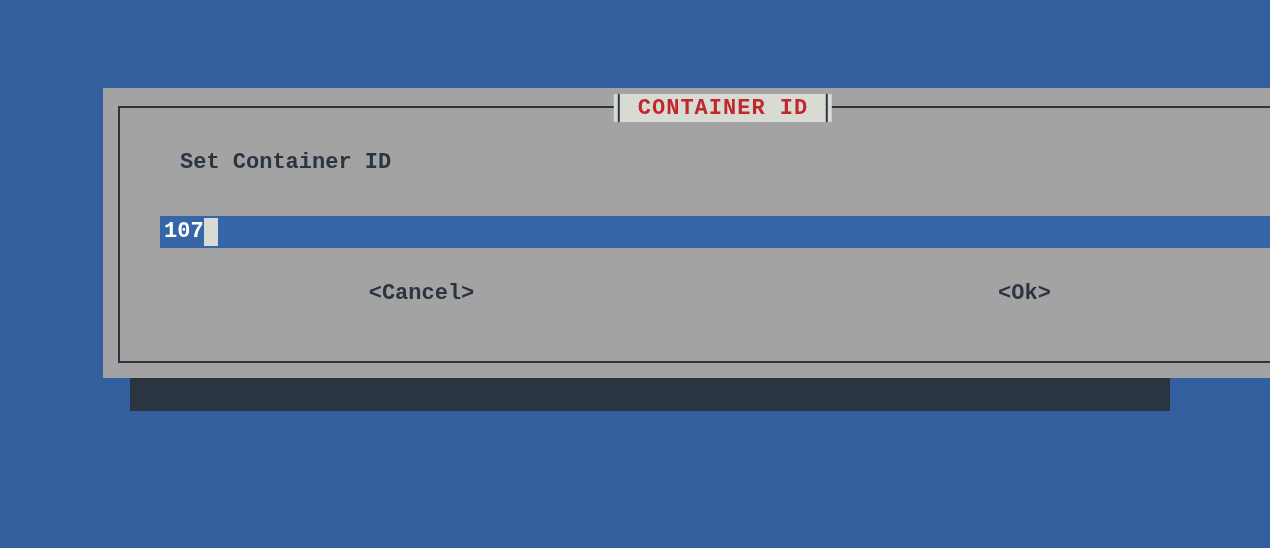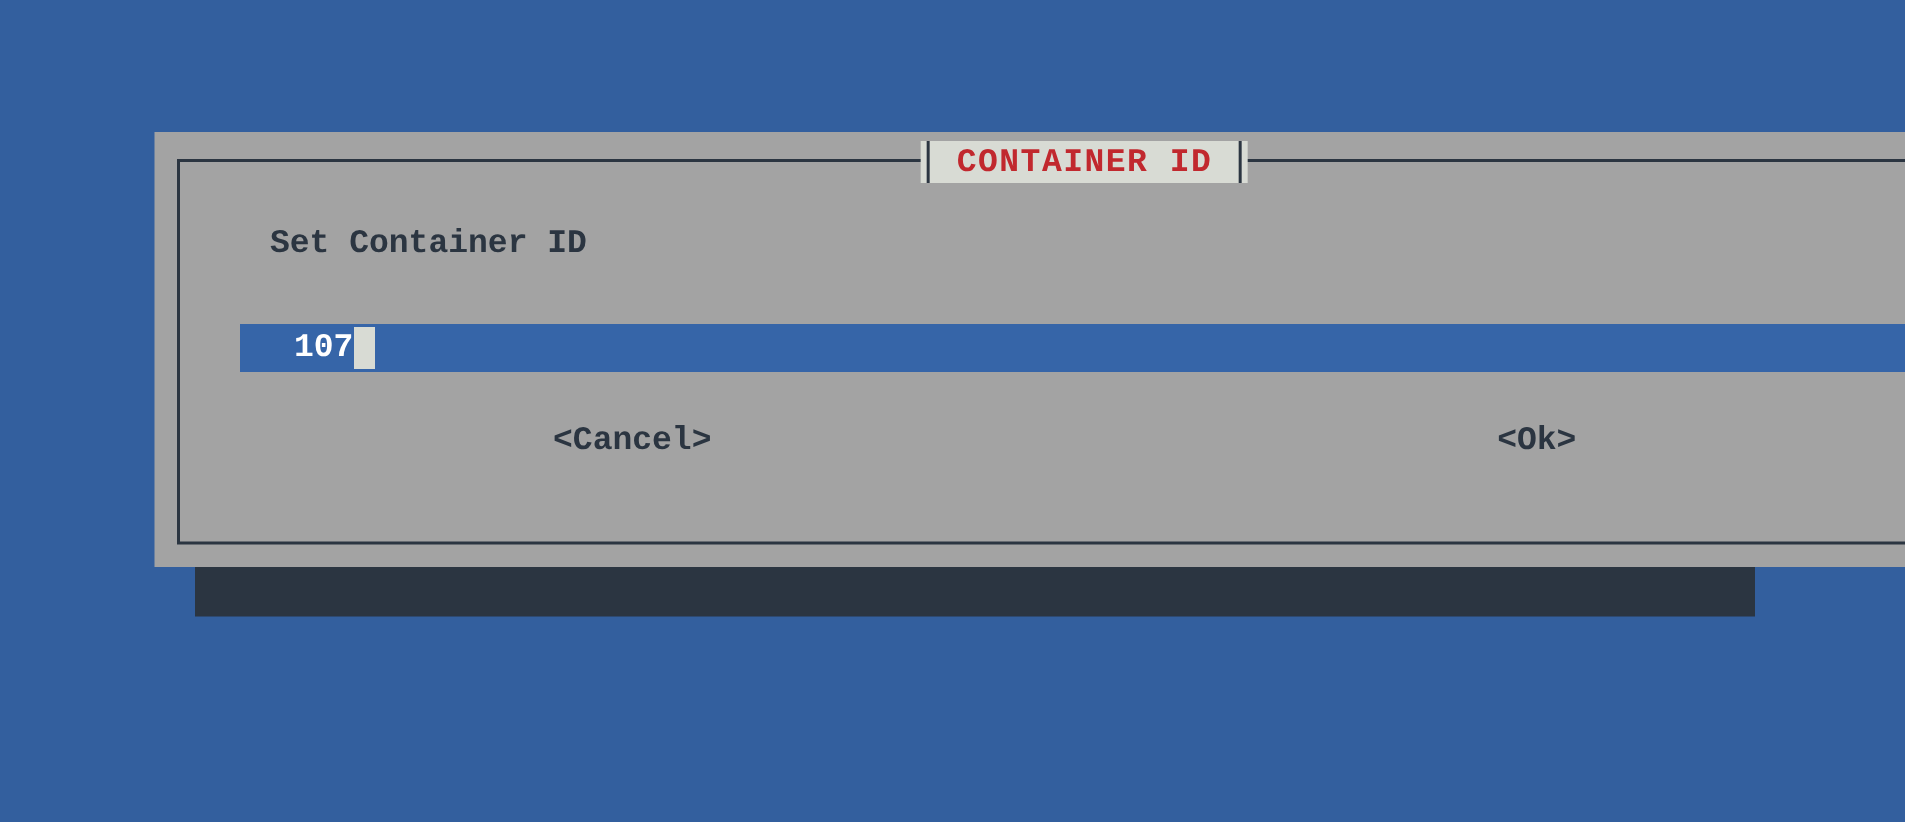--- a/index.html
+++ b/index.html
@@ -77,21 +77,20 @@
     font-family: inherit;
     font-size: inherit;
     font-weight: inherit;
     padding: 2px 4px;
     outline: none;
     line-height: 28px;
   }
   .input-value {
     background: #3665a8;
     color: #fff;
-    margin-left: 32px;
   }
   .cursor {
     display: inline-block;
     width: 14px;
     height: 28px;
     background: #d8dbd4;
     vertical-align: top;
   }
   .buttons {
     position: absolute;

